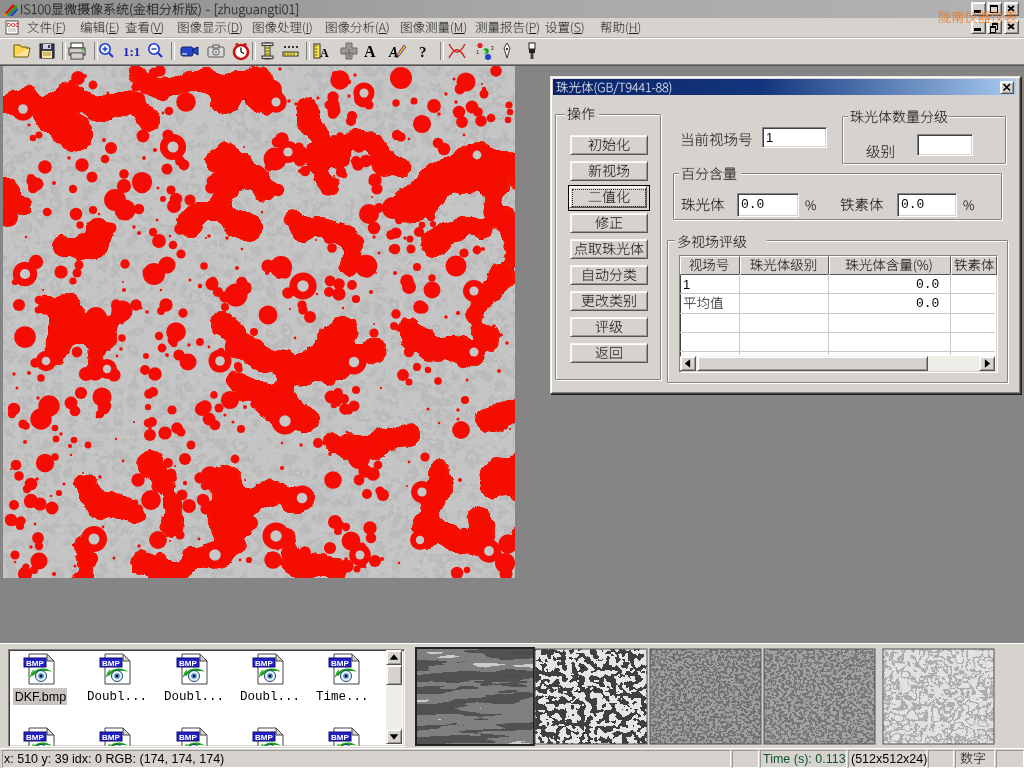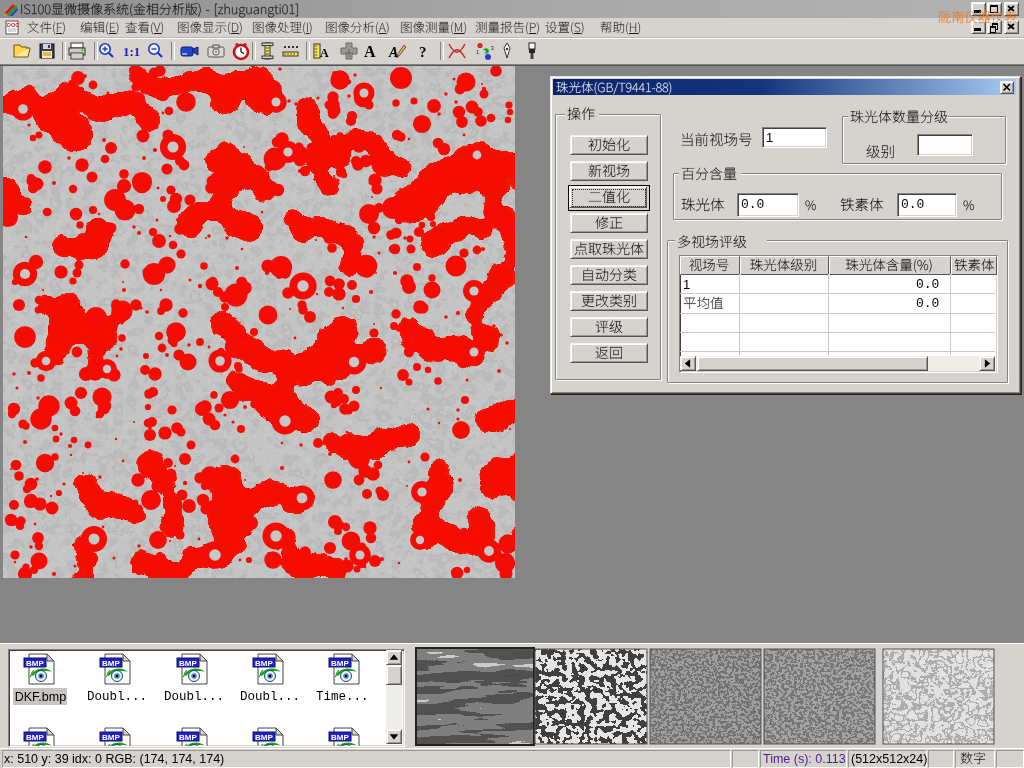--- a/index.html
+++ b/index.html
@@ -1373,21 +1373,21 @@
       <rect width="111" height="95" fill="#dcdcda"></rect>
 <rect width="111" height="95" filter="url(#f_flake)"></rect>
       <rect width="111" height="95" fill="none" stroke="#555"></rect>
     </g>
 </svg>
 <div class="abs" style="left:0;top:748px;width:1024px;height:20px;background:#d6d3ce;border-top:1px solid #fff"></div>
 <div class="abs" style="left:2px;top:750px;width:727px;height:16px;border:1px solid;border-color:#9a9894 #fff #fff #9a9894"></div>
 <div class="abs" style="left:4px;top:752px;font-size:12.5px;color:#000">x: 510 y: 39  idx: 0  RGB: (174, 174, 174)</div>
 <div class="abs" style="left:732px;top:750px;width:25px;height:16px;border:1px solid;border-color:#9a9894 #fff #fff #9a9894"></div>
 <div class="abs" style="left:760px;top:750px;width:85px;height:16px;border:1px solid;border-color:#9a9894 #fff #fff #9a9894"></div>
-<div class="abs" style="left:763px;top:752px;font-size:12.5px;color:#4c1d95">Time (s): 0.113</div>
+<div class="abs" style="left:763px;top:752px;font-size:12.5px;color:#14532d">Time (s): 0.113</div>
 <div class="abs" style="left:848px;top:750px;width:77px;height:16px;border:1px solid;border-color:#9a9894 #fff #fff #9a9894"></div>
 <div class="abs" style="left:851px;top:752px;font-size:12.5px;color:#000">(512x512x24)</div>
 <div class="abs" style="left:928px;top:750px;width:24px;height:16px;border:1px solid;border-color:#9a9894 #fff #fff #9a9894"></div>
 <div class="abs" style="left:955px;top:750px;width:38px;height:16px;border:1px solid;border-color:#9a9894 #fff #fff #9a9894"></div>
 <div class="abs" style="left:996px;top:750px;width:26px;height:16px;border:1px solid;border-color:#9a9894 #fff #fff #9a9894"></div>
 <svg class="abs" style="left:0;top:0;z-index:50;pointer-events:none" width="1024" height="768" viewBox="0 0 1024 768">
     <defs>
       <path id="g0" d="M110 0V726H147V0Z"></path>
       <path id="g1" d="M295 -13Q215 -13 154 18Q94 49 53 97L78 123Q118 77 174 50Q230 22 295 22Q382 22 434 65Q485 108 485 176Q485 225 466 254Q448 283 418 302Q388 320 351 336L240 386Q209 400 174 421Q140 442 116 476Q92 511 92 564Q92 617 119 656Q146 695 192 717Q239 739 298 739Q364 739 414 714Q465 688 496 653L473 628Q442 662 398 683Q354 704 298 704Q222 704 176 667Q130 630 130 568Q130 523 151 494Q172 466 202 450Q232 433 257 421L368 371Q409 353 444 330Q479 306 500 270Q522 235 522 179Q522 124 494 80Q466 37 415 12Q364 -13 295 -13Z"></path>
       <path id="g2" d="M95 0V33H262V658H135V684Q177 691 210 702Q243 713 266 726H297V33H453V0Z"></path>

